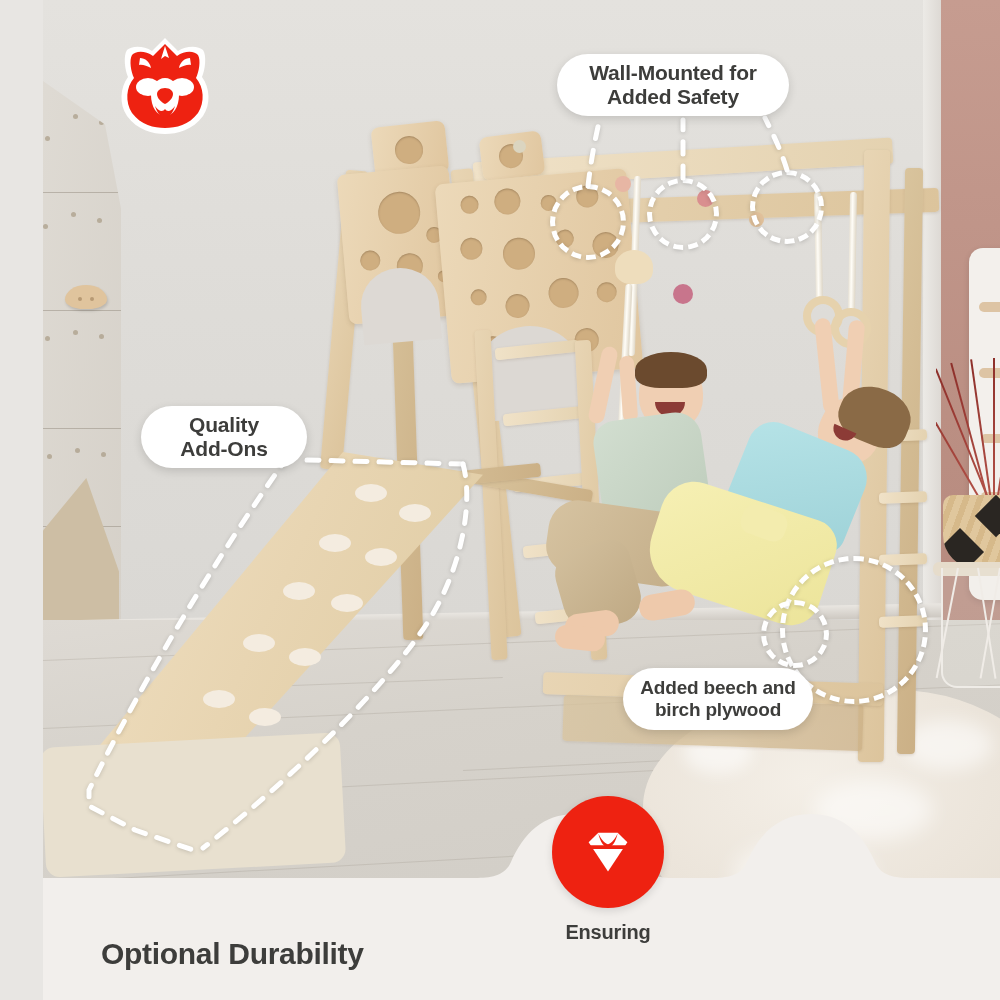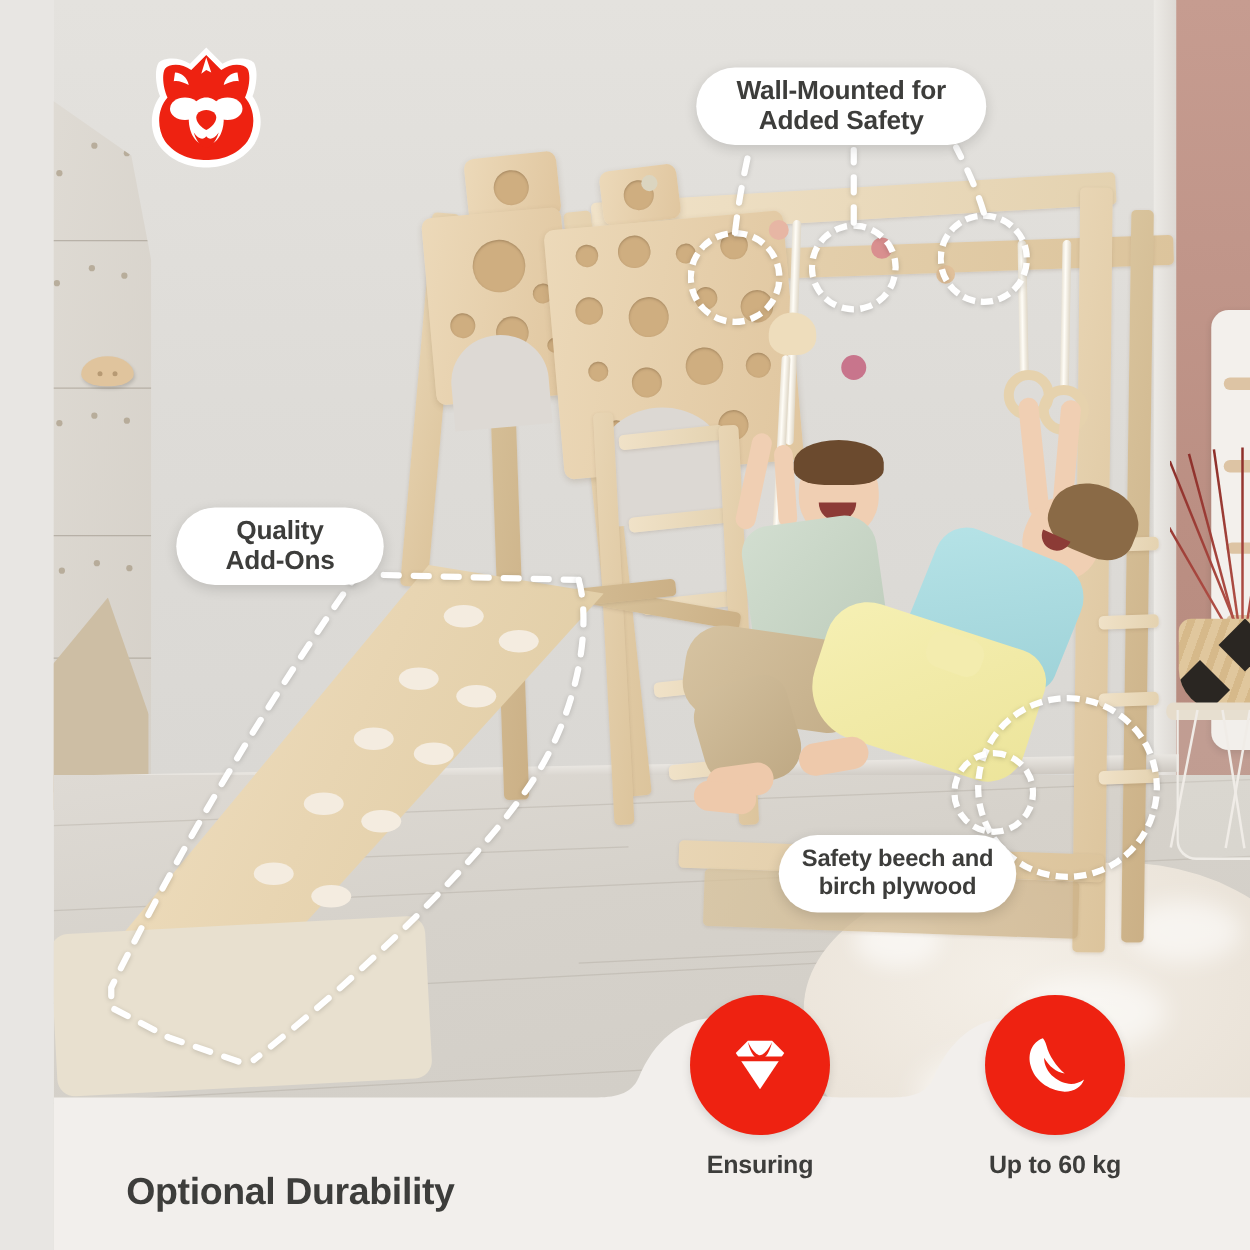--- a/index.html
+++ b/index.html
@@ -452,21 +452,21 @@
       <span>Wall-Mounted for</span>
       <span>Added Safety</span>
     </div>
 
     <div class="pill" style="left:98px;top:406px;width:166px;height:62px;font-size:21px;flex-direction:column;">
       <span>Quality</span>
       <span>Add-Ons</span>
     </div>
 
     <div class="pill" style="left:580px;top:668px;width:190px;height:62px;font-size:19px;flex-direction:column;">
-      <span>Safety beech and</span>
+      <span>Added beech and</span>
       <span>birch plywood</span>
     </div>
   </div>
 
   <div class="logo">
     <svg viewBox="0 0 100 106" width="100" height="106">
       <g>
         <path d="M50 6 L63 19 C72 13 84 14 88 18 C92 24 90 38 87 45
                  C95 56 96 72 88 84 C78 98 62 102 50 102
                  C38 102 22 98 12 84 C4 72 5 56 13 45
@@ -515,25 +515,14 @@
       <svg viewBox="0 0 64 64" width="62" height="62">
         <path d="M12 22 L22 12 L42 12 L52 22 L32 52 Z" fill="#ffffff"></path>
         <path d="M22 13 C26 21 30 24 32 24 C34 24 38 21 42 13
                  C40 22 36 27 32 28 C28 27 24 22 22 13 Z" fill="#ee2211"></path>
         <path d="M13 25 L51 25 L49 29 L15 29 Z" fill="#ee2211"></path>
       </svg>
     </div>
     <div class="badge-label">Ensuring</div>
   </div>
 
-  <div class="badge" style="left:736px;top:796px;">
-    <div class="badge-circle">
-      <svg viewBox="0 0 64 64" width="62" height="62">
-        <path d="M22 10 C13 13 9 23 12 33 C15 44 26 53 40 54
-                 C48 54 54 50 56 44 C48 50 38 48 31 42
-                 C26 38 23 32 23 26 C27 33 33 38 40 39
-                 C33 33 27 24 25 16 C24 13 23 11 22 10 Z" fill="#ffffff"></path>
-      </svg>
-    </div>
-    <div class="badge-label">Up to 60 kg</div>
-  </div>
 
 </div>
 
 </body></html>

